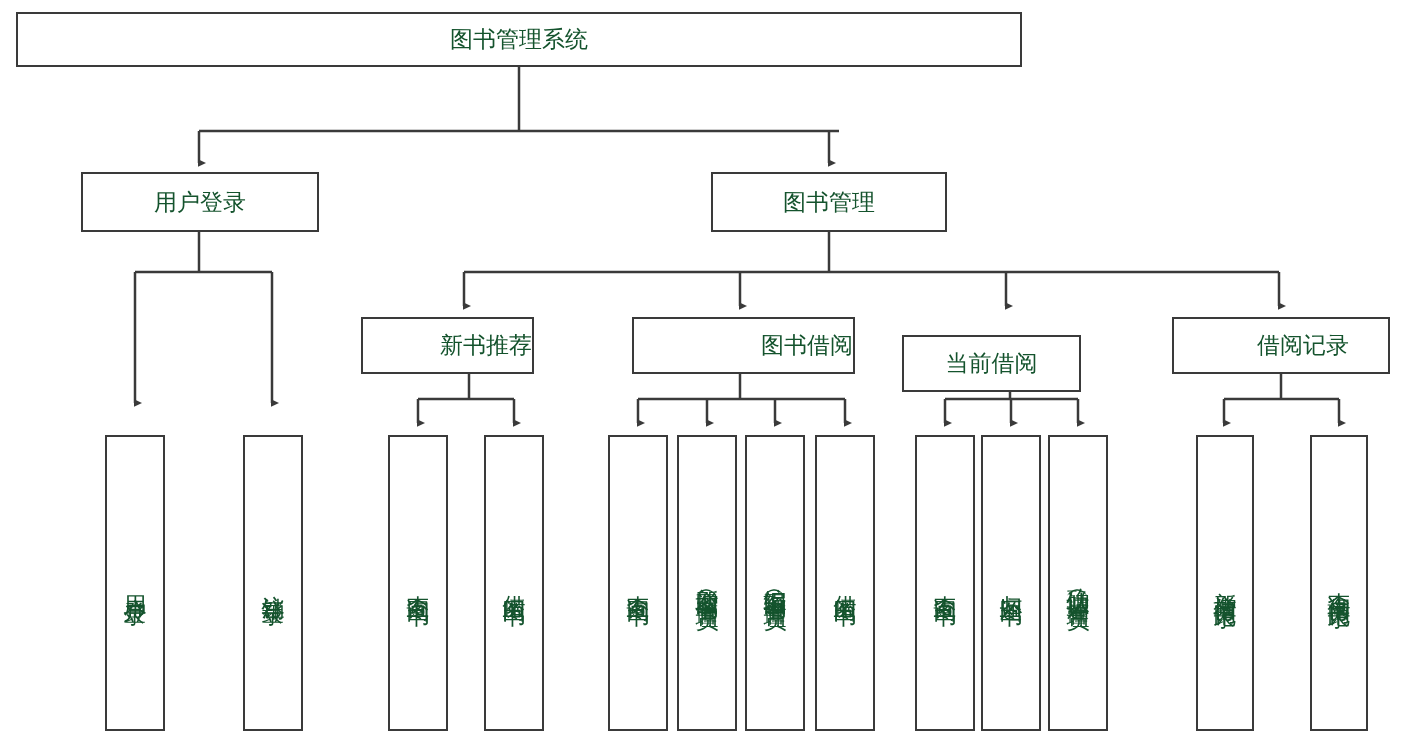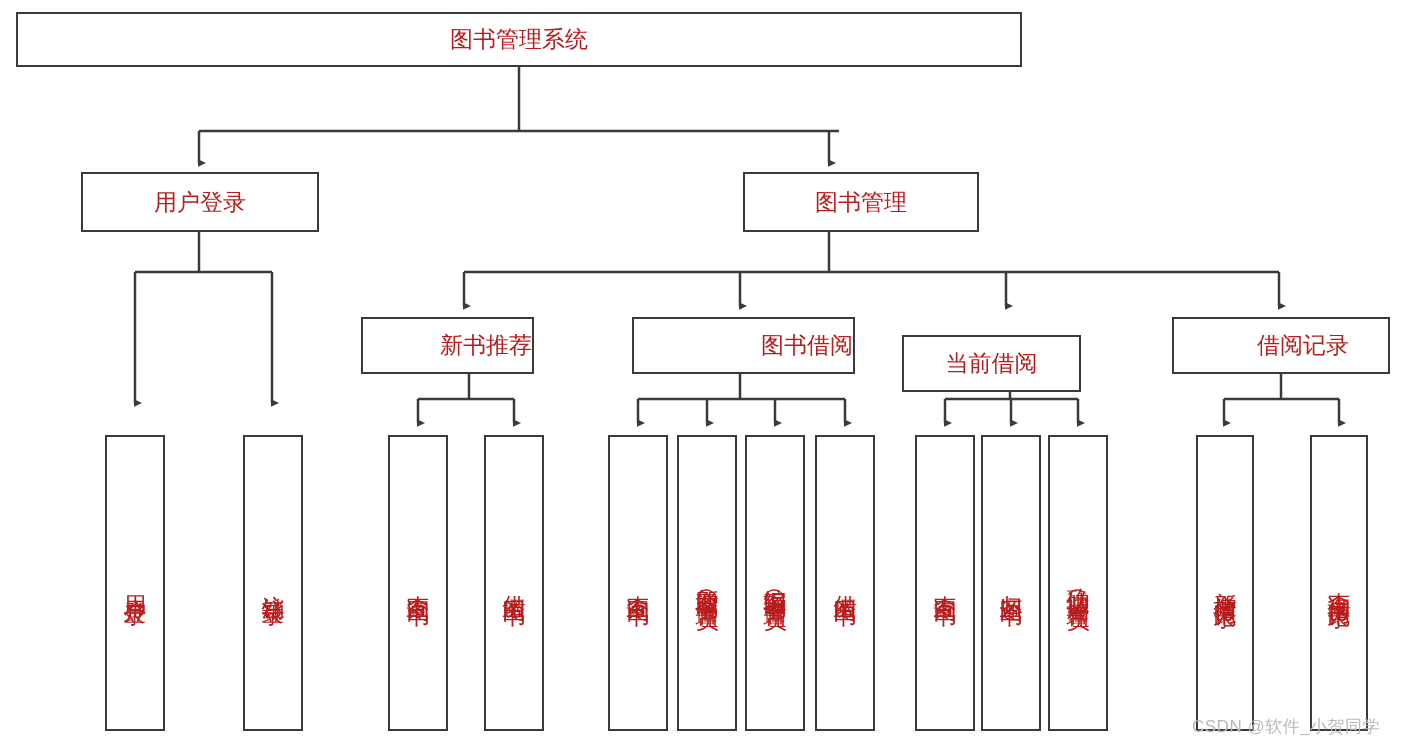--- a/index.html
+++ b/index.html
@@ -26,21 +26,21 @@
     pointer-events: none;
   }
   .node {
     position: absolute;
     box-sizing: border-box;
     background: #ffffff;
     border: 2.5px solid #3a3a3a;
     display: flex;
     align-items: center;
     justify-content: center;
-    color: #b91c1c;
+    color: #14532d;
   }
   .node-label {
     display: block;
     text-align: center;
     line-height: 1.15;
     white-space: nowrap;
   }
   
   .node.horiz .node-label {
     writing-mode: horizontal-tb;
@@ -124,21 +124,21 @@
     </g>
   </svg>
 
   <div class="node horiz root" style="left:16px; top:12px; width:1006px; height:55px;">
     <span class="node-label">图书管理系统</span>
   </div>
 
   <div class="node horiz" style="left:81px; top:172px; width:238px; height:60px;">
     <span class="node-label">用户登录</span>
   </div>
-  <div class="node horiz" style="left:711px; top:172px; width:236px; height:60px;margin-left:32px;">
+  <div class="node horiz" style="left:711px; top:172px; width:236px; height:60px;">
     <span class="node-label">图书管理</span>
   </div>
 
   <div class="node horiz" style="left:361px; top:317px; width:173px; height:57px;justify-content:flex-end;">
     <span class="node-label">新书推荐</span>
   </div>
   <div class="node horiz" style="left:632px; top:317px; width:223px; height:57px;justify-content:flex-end;">
     <span class="node-label">图书借阅</span>
   </div>
   <div class="node horiz" style="left:902px; top:335px; width:179px; height:57px;">
@@ -185,15 +185,14 @@
     <span class="node-label">确认归还（管理员）</span>
   </div>
 
   <div class="node vert" style="left:1196px; top:435px; width:58px; height:296px;">
     <span class="node-label">新增借阅记录</span>
   </div>
   <div class="node vert" style="left:1310px; top:435px; width:58px; height:296px;">
     <span class="node-label">查询借阅记录</span>
   </div>
 
-  <div class="watermark" style="left:1192px; top:715px;">CSDN @软件_小贺同学</div>
 
 </div>
 
 </body></html>

